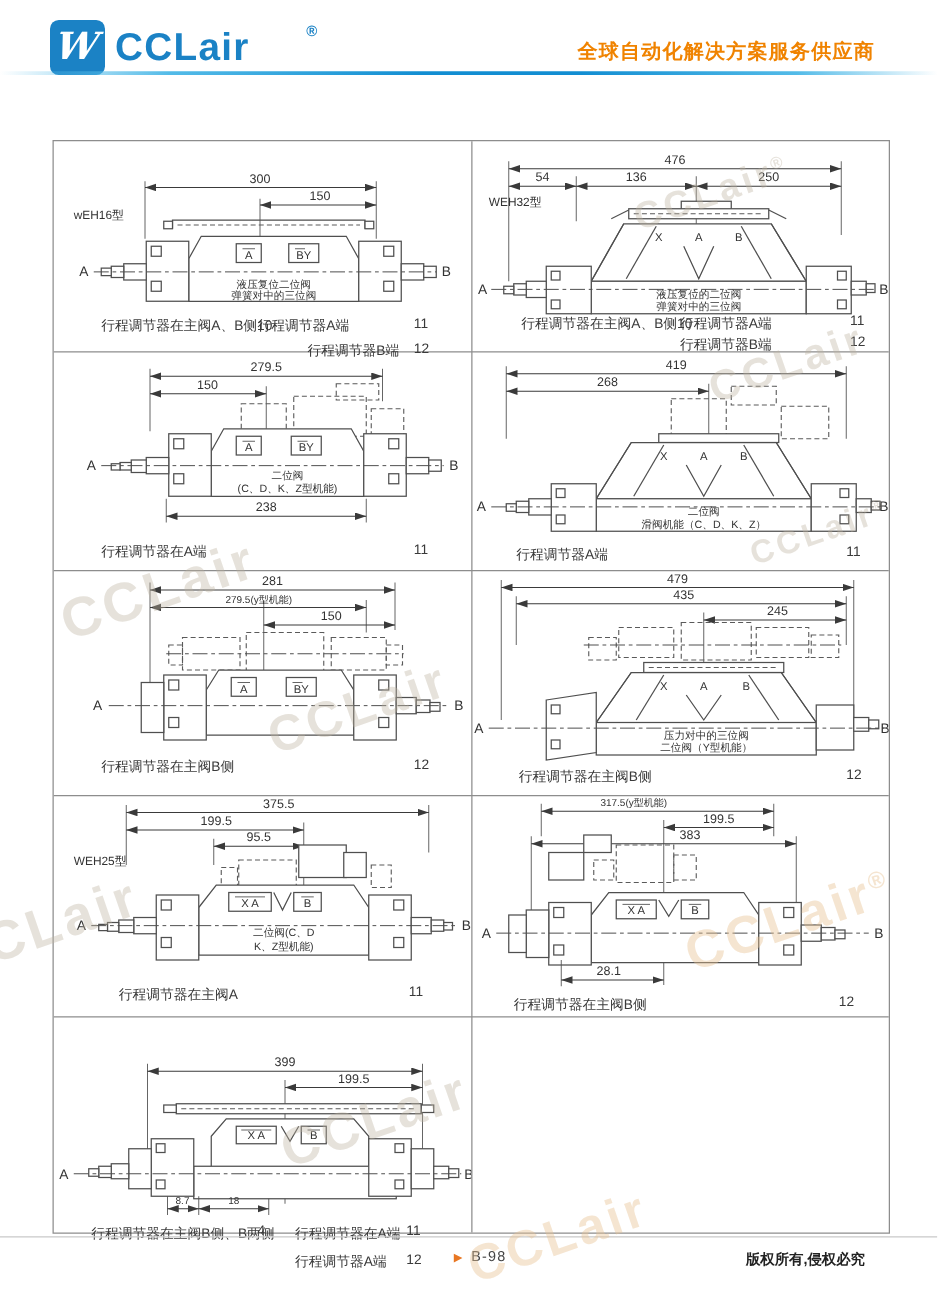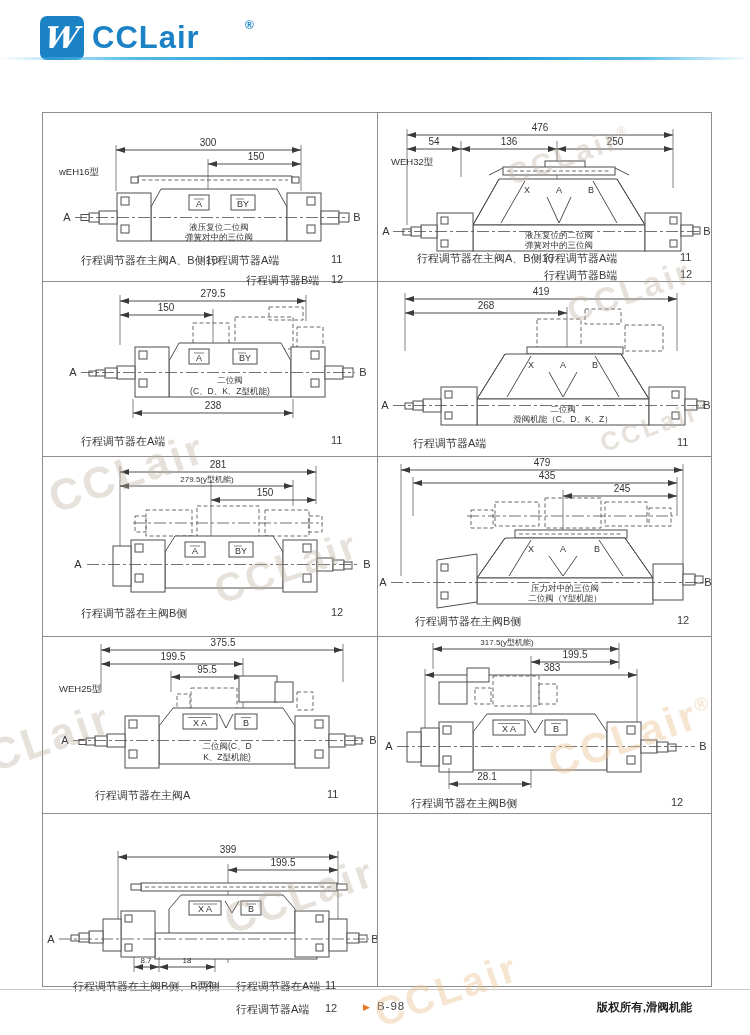--- a/index.html
+++ b/index.html
@@ -58,20 +58,21 @@
         <path d="M0,0 L9,3 L0,6 Z" fill="#3a3a3a"></path>
       </marker>
     </defs>
   </svg>
 
   <div class="logo-box">
     <span class="logo-glyph">W</span>
   </div>
   <div class="brand">CCLair</div>
   <div class="brand-reg">®</div>
+  <div class="tagline">全球自动化解决方案服务供应商</div>
   <div class="hdr-bar"></div>
 
   <div class="table">
     <div class="vline"></div>
     <div class="hline" style="top:168px"></div>
     <div class="hline" style="top:343px"></div>
     <div class="hline" style="top:523px"></div>
     <div class="hline" style="top:700px"></div>
 
     <div class="cell" style="left:0;top:16px;height:168px">
@@ -514,15 +515,15 @@
   <div class="wm" style="left:212px;top:545px;font-size:40px"><span>CCLair</span></div>
   <div class="wm" style="left:-48px;top:718px;font-size:44px"><span>CCLair</span></div>
   <div class="wm org" style="left:545px;top:712px;font-size:42px"><span>CCLair</span><span class="r">®</span></div>
   <div class="wm" style="left:222px;top:872px;font-size:42px"><span>CCLair</span></div>
   <div class="wm org" style="left:372px;top:968px;font-size:40px"><span>CCLair</span></div>
 
   <div class="foot-rule"></div>
   <div class="foot-page">
     <span class="tri">▶</span><span>B-98</span>
   </div>
-  <div class="foot-copy">版权所有,滑阀机能</div>
+  <div class="foot-copy">版权所有,侵权必究</div>
 
 </div>
 
 </body></html>

